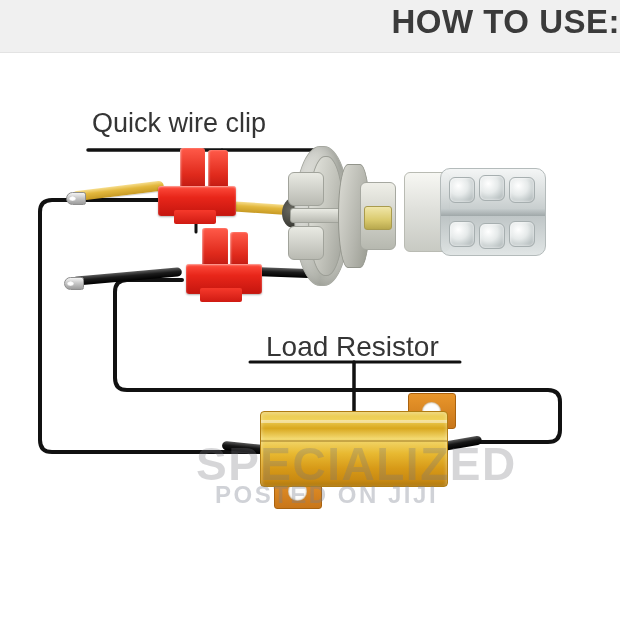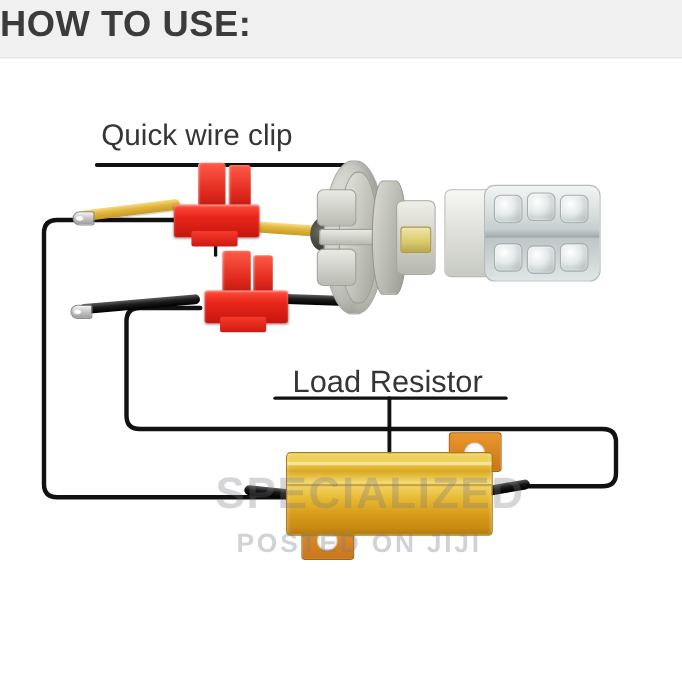--- a/index.html
+++ b/index.html
@@ -25,21 +25,21 @@
     left: 0; top: 0;
     width: 620px;
     height: 52px;
     background: #f0f0f0;
     border-bottom: 1px solid #e3e3e3;
   }
   #page-title {
     position: absolute;
     left: 0; top: 3px;
     width: 620px;
-    text-align: left;
+    text-align: right;
     font-size: 33px;
     font-weight: bold;
     letter-spacing: 0.5px;
     color: #3b3b3b;
     font-family: "Liberation Sans", sans-serif;
     white-space: nowrap;
   }
 
   
   #diagram-svg {
@@ -81,22 +81,22 @@
   .watermark {
     position: absolute;
     font-family: "Liberation Sans", sans-serif;
     font-weight: bold;
     color: rgba(120,120,125,0.30);
     white-space: nowrap;
     pointer-events: none;
   }
   #watermark-brand {
     left: 196px;
-    top: 427px;
-    font-size: 40px;
+    top: 437px;
+    font-size: 46px;
     letter-spacing: 1.5px;
   }
   #watermark-source {
     left: 215px;
     top: 481px;
     font-size: 24px;
     letter-spacing: 2.5px;
     color: rgba(120,125,140,0.35);
   }
 

